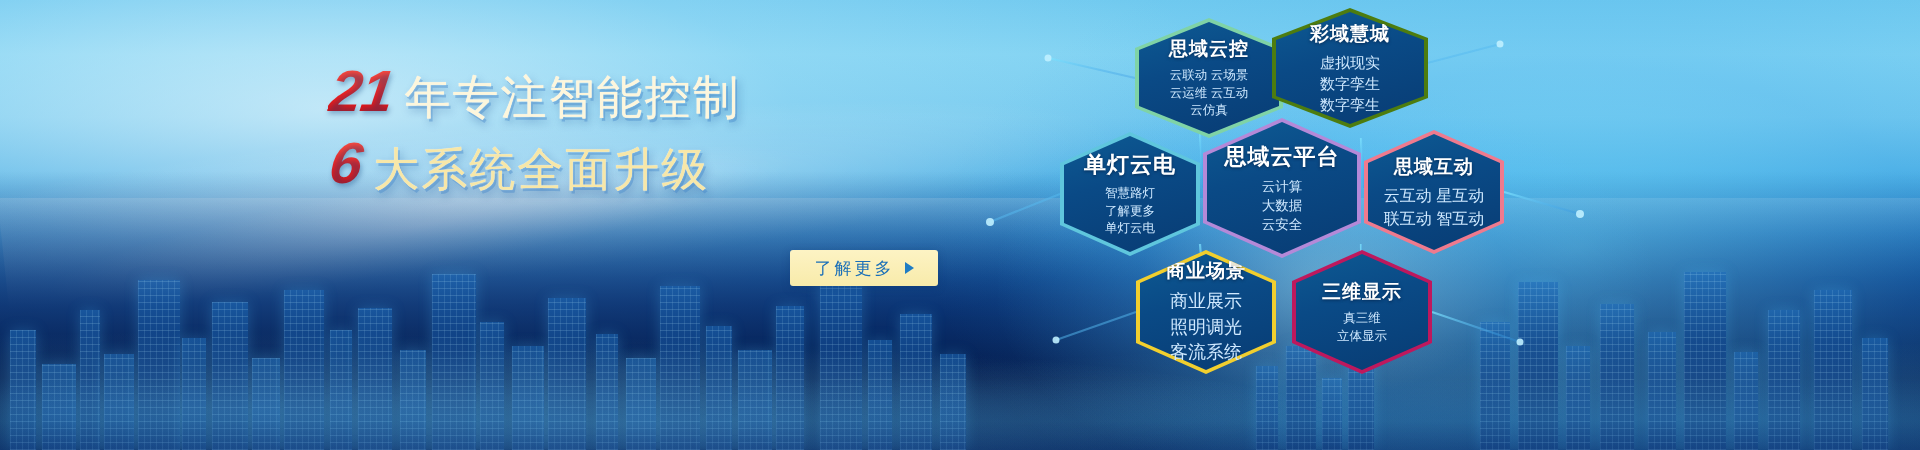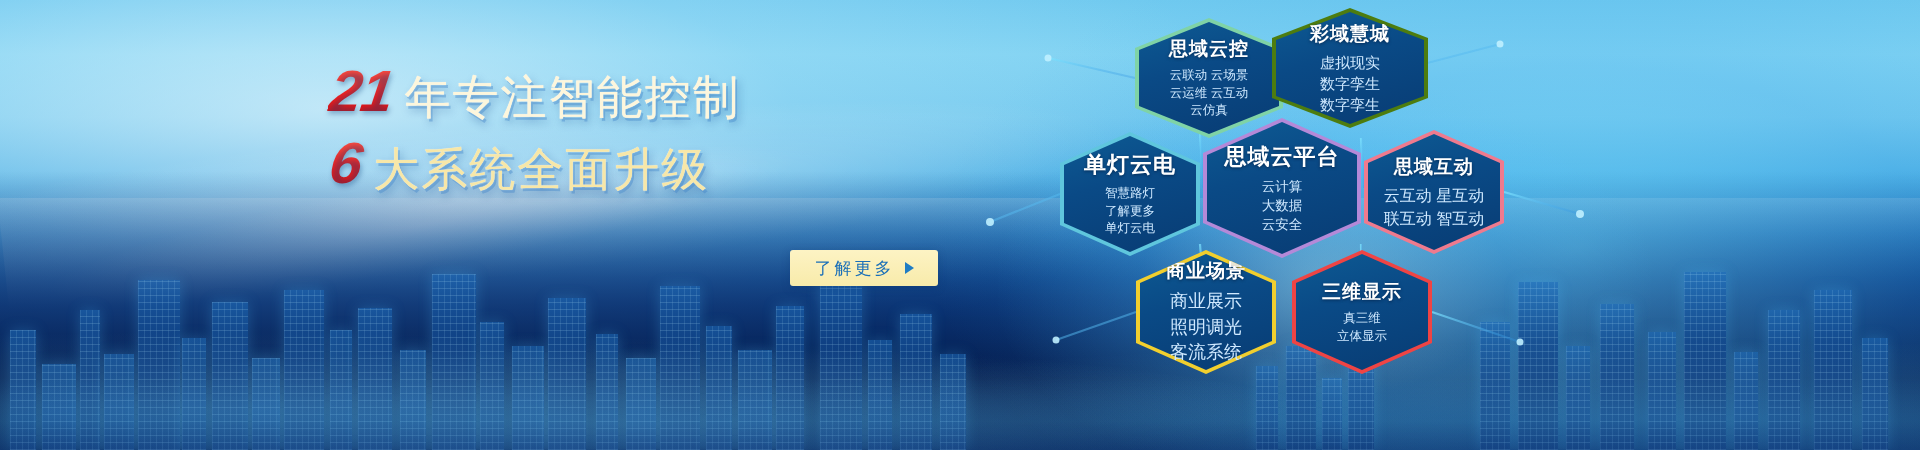--- a/index.html
+++ b/index.html
@@ -323,21 +323,21 @@
           <div class="hex-inner"></div>
           <div class="hex-body">
             <div class="hex-title" style="font-size:19px;">商业场景</div>
             <div class="hex-sub" style="font-size:18px;">
               <div>商业展示</div>
               <div>照明调光</div>
               <div>客流系统</div>
             </div>
           </div>
         </div>
-        <div class="hex" style="left:332px;top:250px;width:140px;height:124px;background:#ef4444;box-shadow:0 0 22px rgba(120,220,255,.35);">
+        <div class="hex" style="left:332px;top:250px;width:140px;height:124px;background:#be185d;box-shadow:0 0 22px rgba(120,220,255,.35);">
           <div class="hex-inner"></div>
           <div class="hex-body">
             <div class="hex-title" style="font-size:19px;">三维显示</div>
             <div class="hex-sub" style="font-size:12.5px;">
               <div>真三维</div>
               <div>立体显示</div>
             </div>
           </div>
         </div>
       </div>

